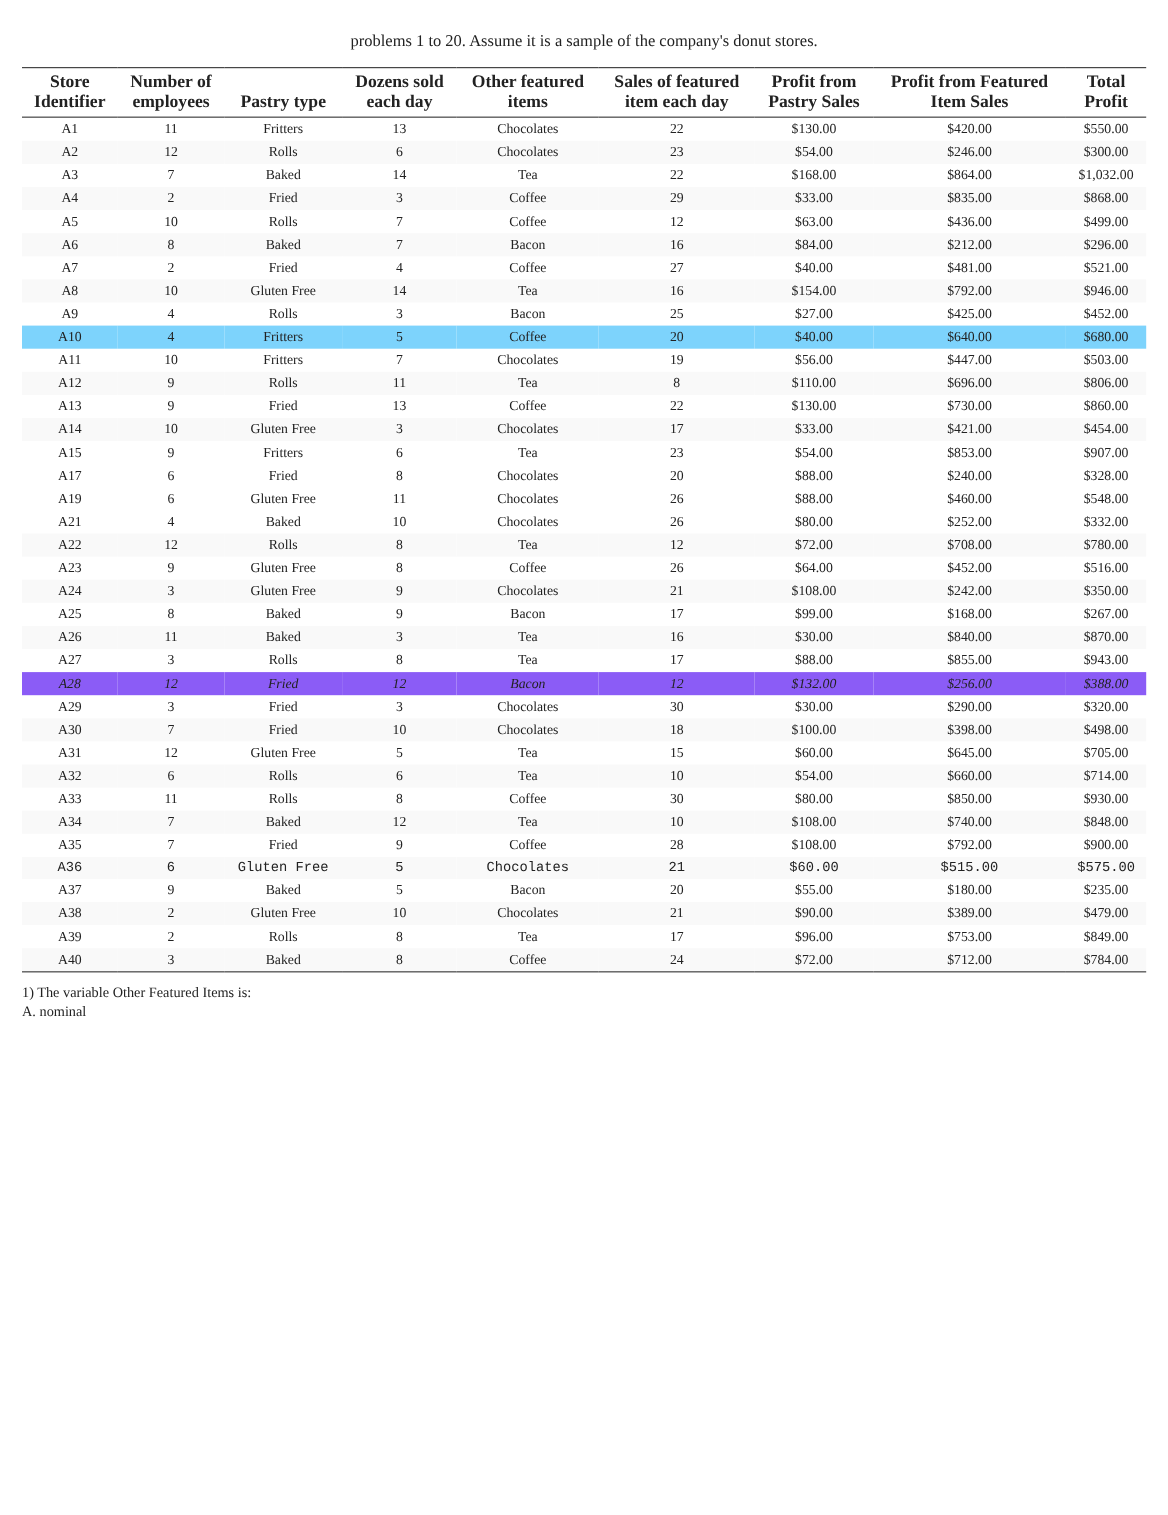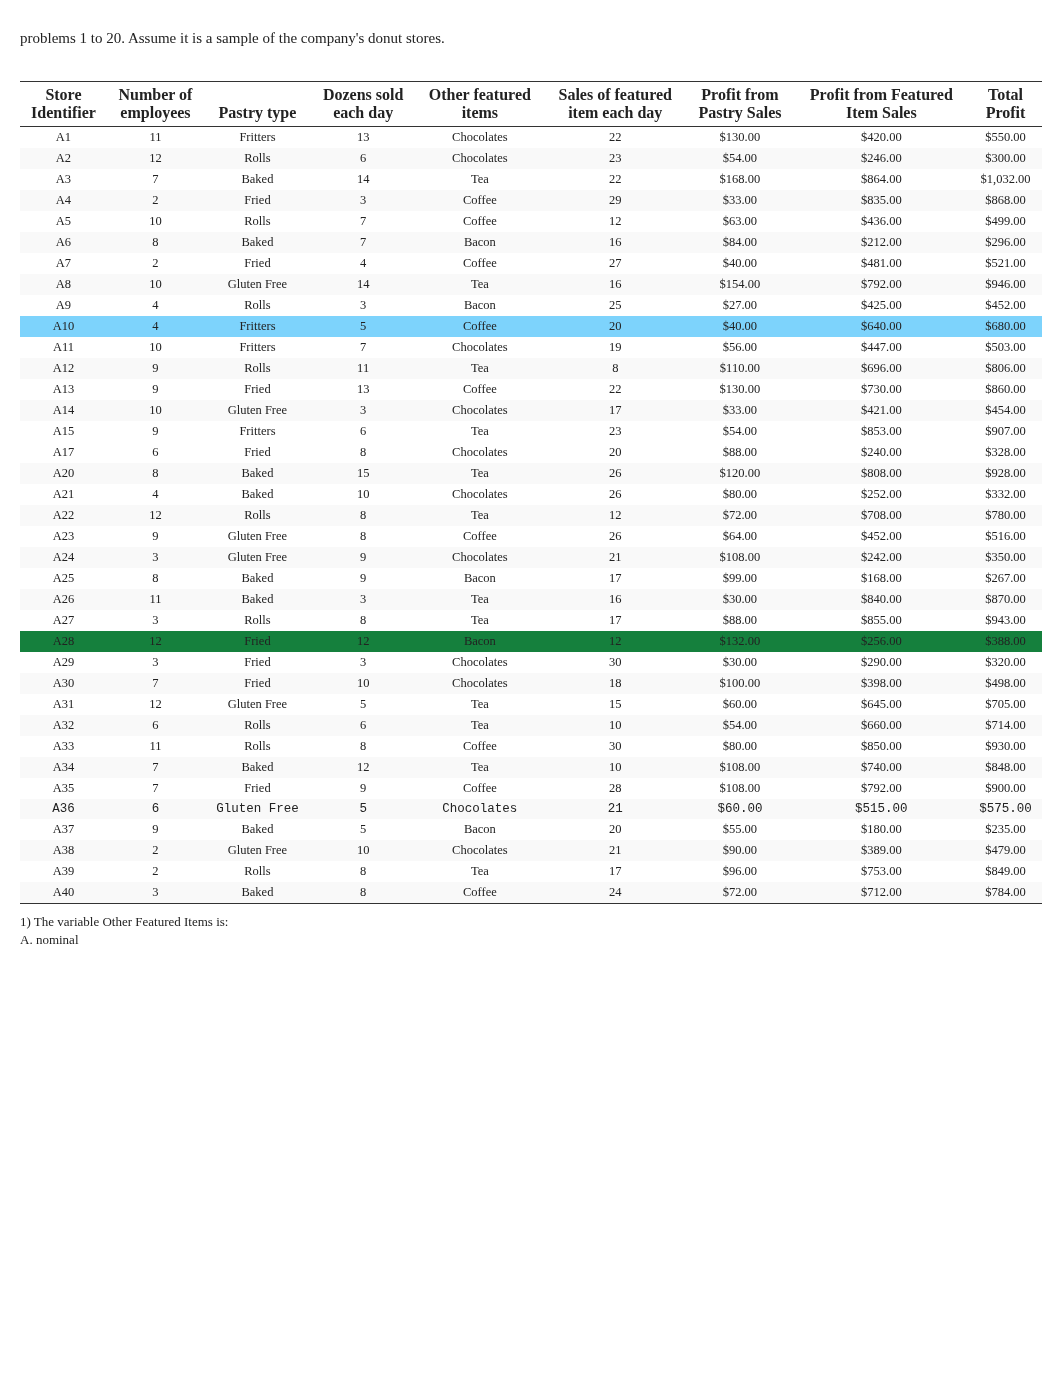--- a/index.html
+++ b/index.html
@@ -4,23 +4,23 @@
   <style>
     * { box-sizing: border-box; margin: 0; padding: 0; }
     body {
       font-family: Georgia, 'Times New Roman', serif;
       font-size: 13px;
       background: #fff;
       color: #222;
       padding: 30px 20px;
     }
     .title {
-      text-align: left;
+      text-align: center;
       font-size: 15px;
-      margin-bottom: 34px;
+      margin-bottom: 14px;
       font-weight: normal;
     }
     table {
       width: 100%;
       border-collapse: collapse;
       font-size: 12.5px;
     }
     thead th {
       font-weight: bold;
       text-align: center;
@@ -236,30 +236,30 @@
         <td>A17</td>
         <td>6</td>
         <td>Fried</td>
         <td>8</td>
         <td>Chocolates</td>
         <td>20</td>
         <td>$88.00</td>
         <td>$240.00</td>
         <td>$328.00</td>
       </tr>
-      <tr style="background: rgb(249, 249, 249);">
-        <td>A20</td>
-        <td>8</td>
-        <td>Baked</td>
-        <td>15</td>
-        <td>Tea</td>
+      <tr>
+        <td>A19</td>
+        <td>6</td>
+        <td>Gluten Free</td>
+        <td>11</td>
+        <td>Chocolates</td>
         <td>26</td>
-        <td>$120.00</td>
-        <td>$808.00</td>
-        <td>$928.00</td>
+        <td>$88.00</td>
+        <td>$460.00</td>
+        <td>$548.00</td>
       </tr>
       <tr>
         <td>A21</td>
         <td>4</td>
         <td>Baked</td>
         <td>10</td>
         <td>Chocolates</td>
         <td>26</td>
         <td>$80.00</td>
         <td>$252.00</td>
@@ -324,21 +324,21 @@
         <td>A27</td>
         <td>3</td>
         <td>Rolls</td>
         <td>8</td>
         <td>Tea</td>
         <td>17</td>
         <td>$88.00</td>
         <td>$855.00</td>
         <td>$943.00</td>
       </tr>
-      <tr style="background: #15803d;">
+      <tr style="background: #8b5cf6; font-style: italic;">
         <td>A28</td>
         <td>12</td>
         <td>Fried</td>
         <td>12</td>
         <td>Bacon</td>
         <td>12</td>
         <td>$132.00</td>
         <td>$256.00</td>
         <td>$388.00</td>
       </tr>

